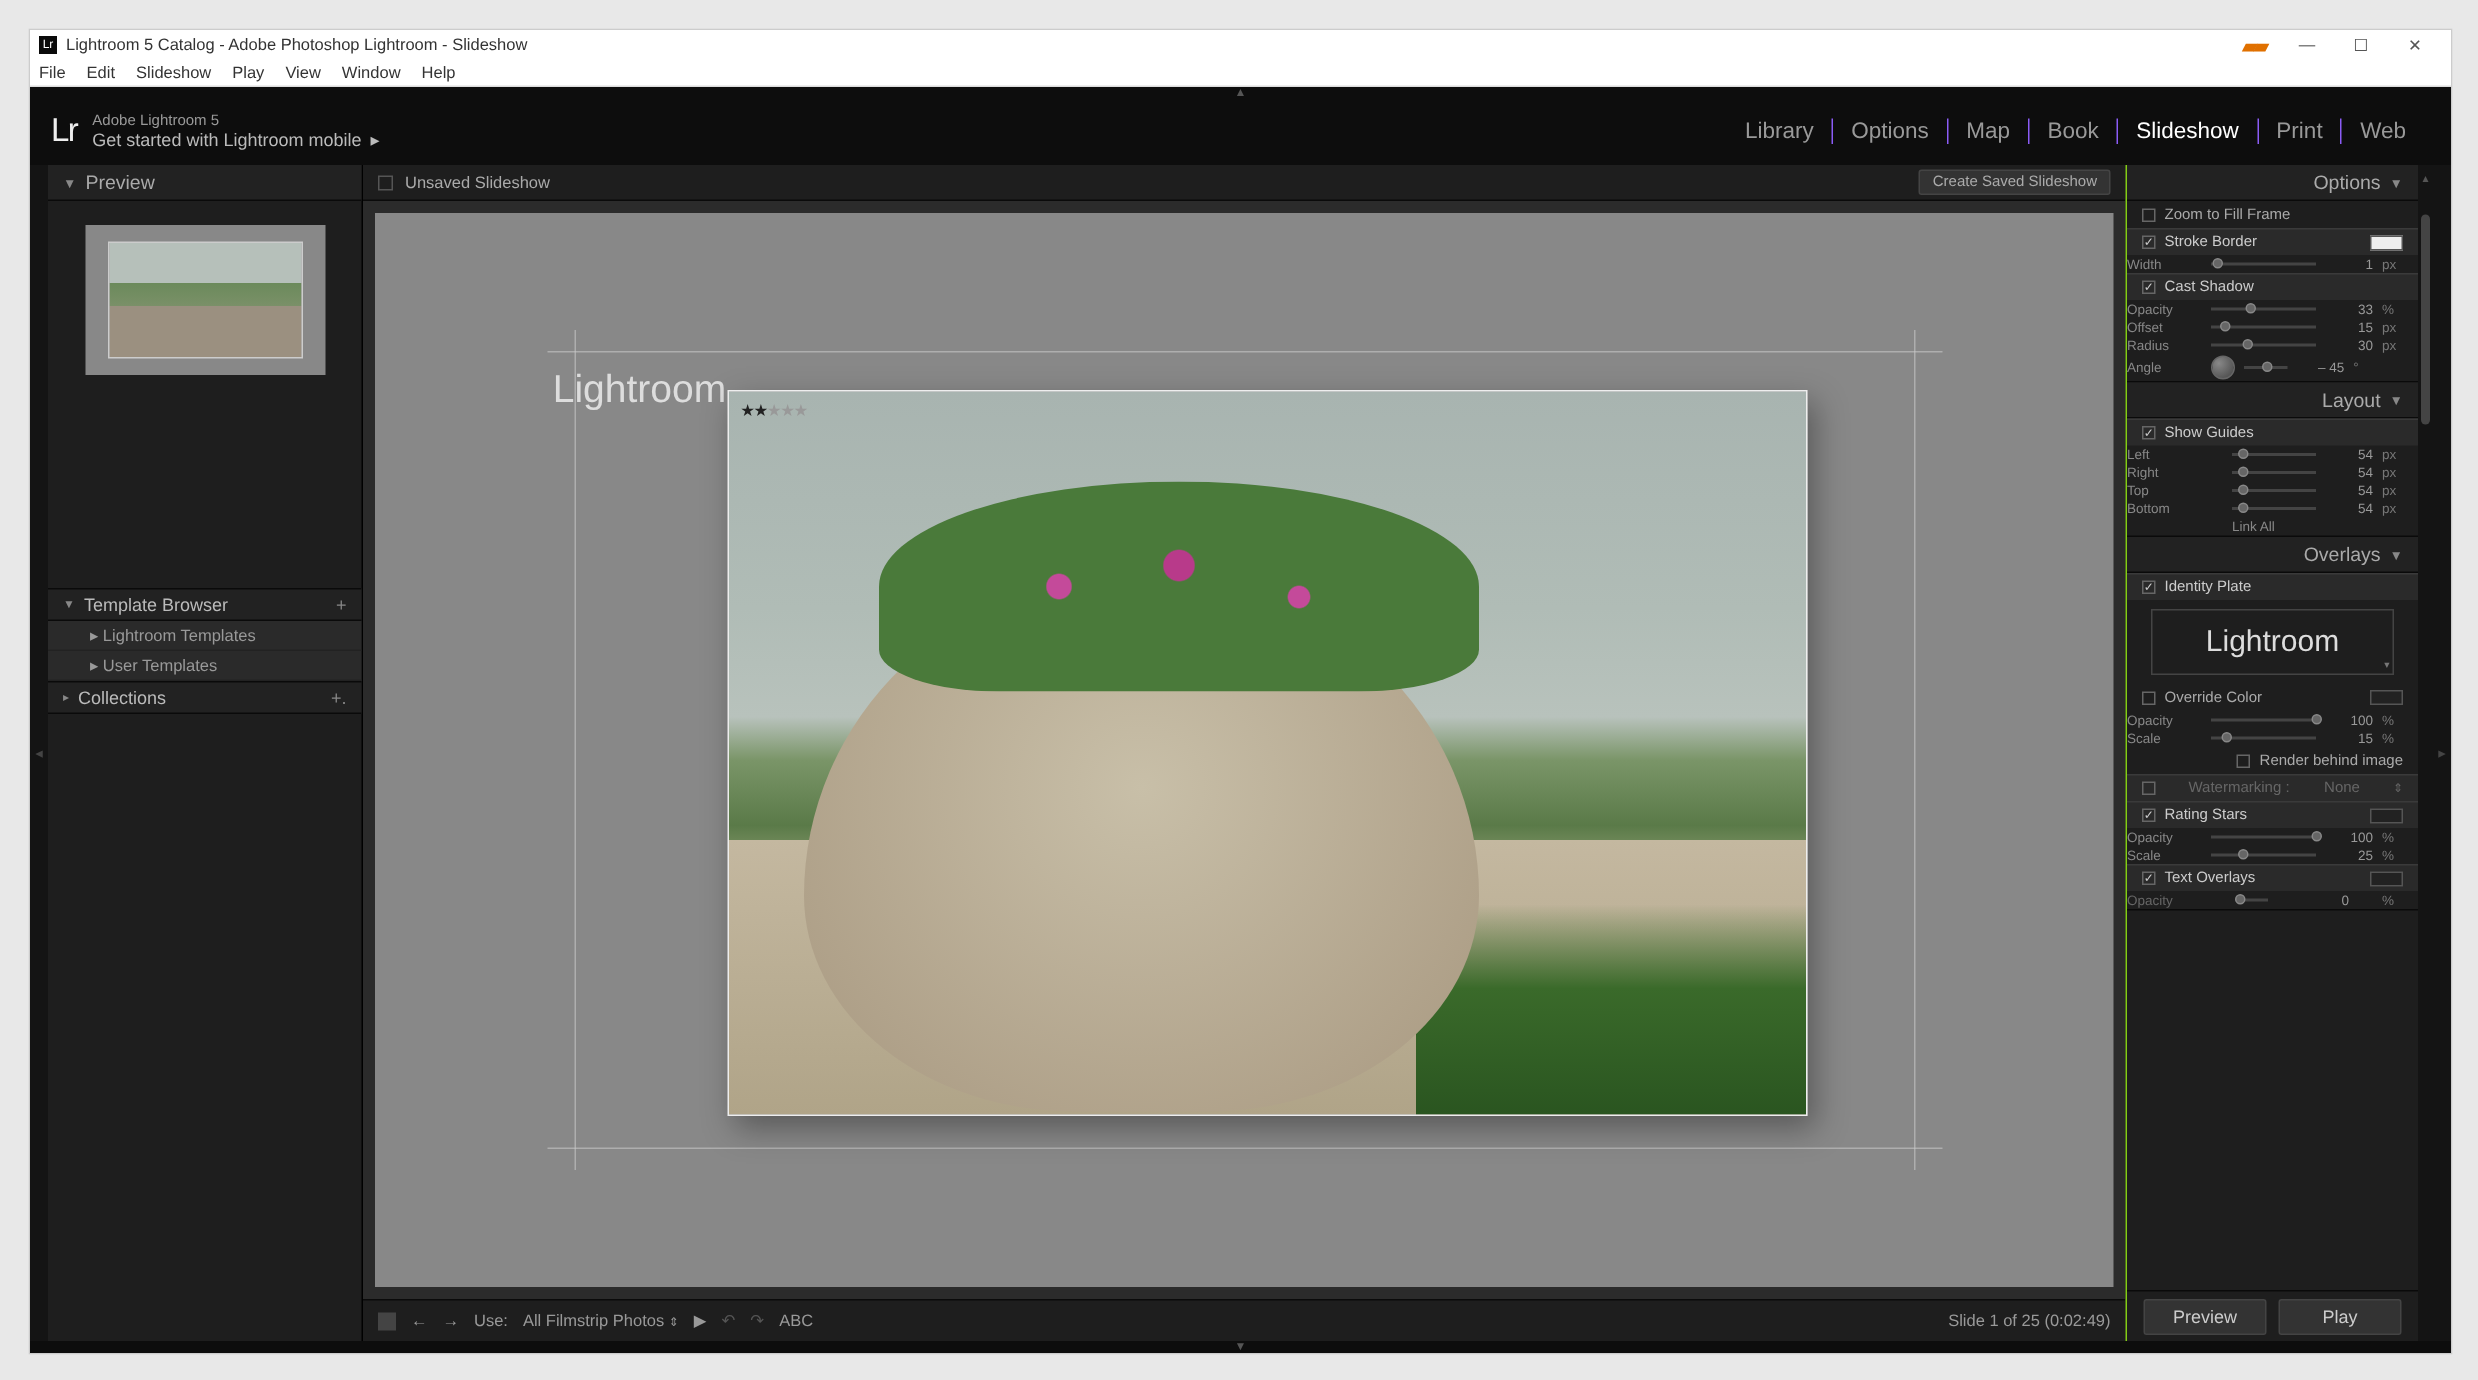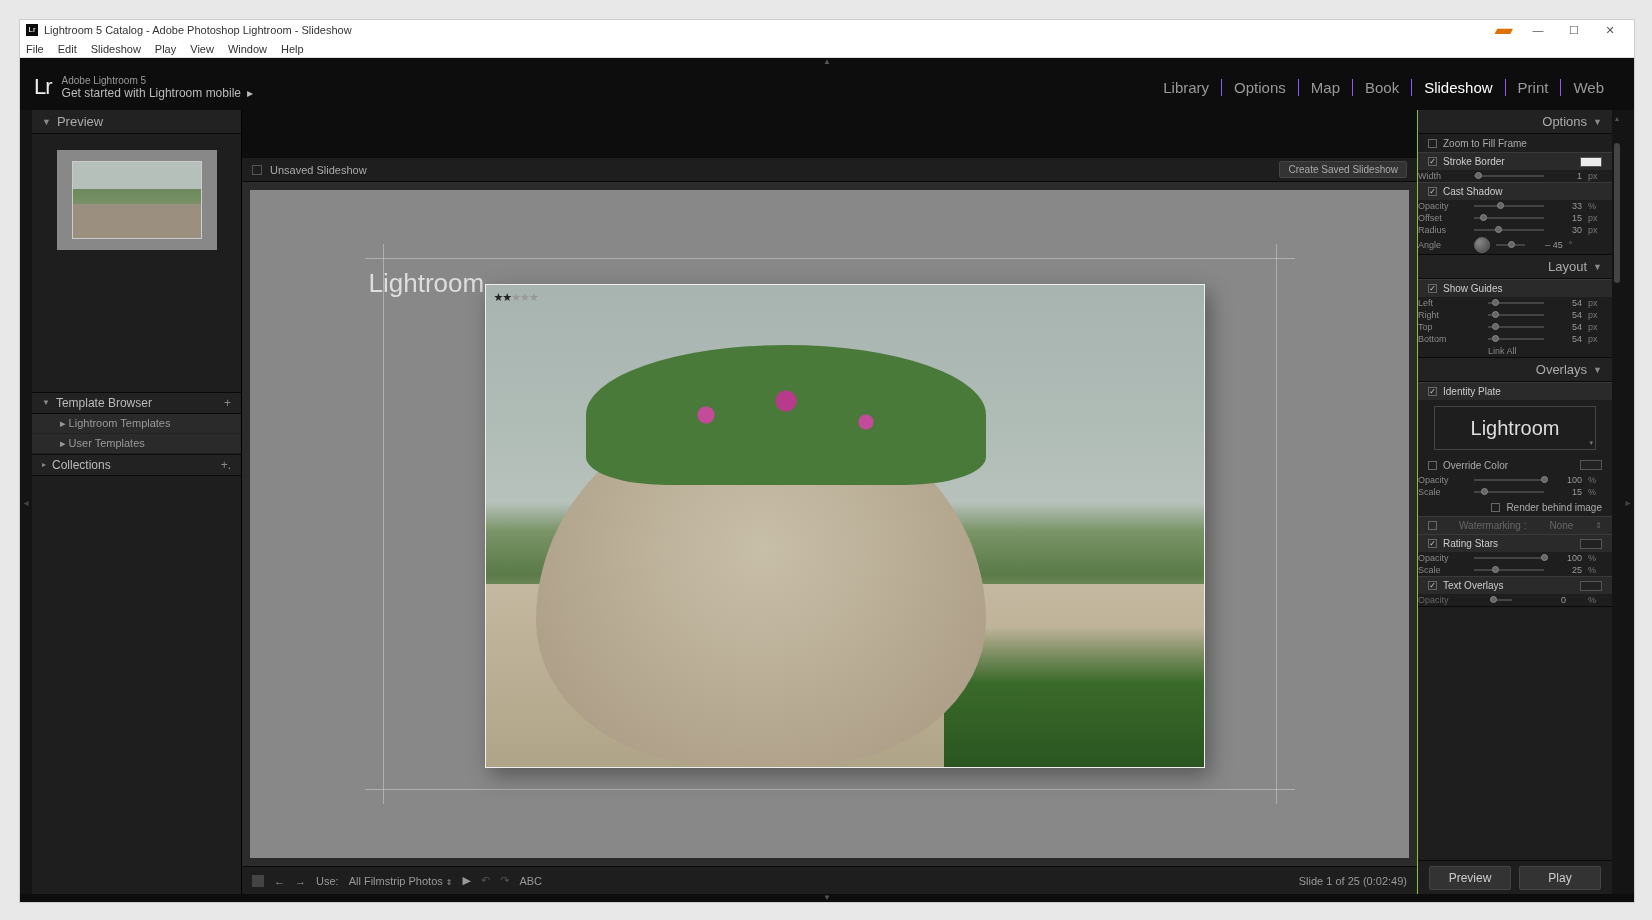--- a/index.html
+++ b/index.html
@@ -46,21 +46,21 @@
 .thumb-preview { margin: 16px auto; width: 160px; height: 100px; background: #888; position: relative; display: flex; align-items: center; justify-content: center; }
 .thumb-preview .inner-img { width: 130px; height: 78px; background: linear-gradient(to bottom, #b6c0ba 0%, #b6c0ba 35%, #6b8a5b 35%, #7a9068 55%, #9b9080 55%, #9b9080 100%); border: 1px solid #ccc; }
 
 .tree-section { font-size: 12px; color: #bbb; }
 .tree-row { padding: 3px 10px; display: flex; align-items: center; gap: 6px; }
 .tree-row.header-row { background: #222; border-top: 1px solid #0a0a0a; border-bottom: 1px solid #0a0a0a; }
 .tree-row .tri { font-size: 8px; color: #888; }
 .tree-sub { padding: 3px 10px 3px 28px; font-size: 11px; color: #999; background: #2a2a2a; border-bottom: 1px solid #222; }
 .tree-row .plus { margin-left: auto; color: #888; font-size: 12px; }
 
-.center { flex: 1; background: #2b2b2b; display: flex; flex-direction: column; margin-top: 48px; }
+.center { flex: 1; background: #2b2b2b; display: flex; flex-direction: column; }
 .center-header { height: 24px; background: #1e1e1e; display: flex; align-items: center; padding: 0 10px; font-size: 11px; color: #aaa; border-bottom: 1px solid #0a0a0a; }
 .center-header .chk { width: 10px; height: 10px; border: 1px solid #555; margin-right: 8px; }
 .center-header .flex { flex: 1; }
 .center-header .btn { background: #333; border: 1px solid #444; padding: 2px 8px; color: #aaa; font-size: 10px; cursor: pointer; border-radius: 2px; }
 
 .canvas-area { flex: 1; background: #888; display: flex; align-items: center; justify-content: center; position: relative; margin: 8px; }
 .slide-frame { width: 930px; height: 560px; position: relative; }
 .guide { position: absolute; background: rgba(200,200,200,0.6); }
 .guide.v { width: 1px; height: 100%; }
 .guide.h { height: 1px; width: 100%; }

